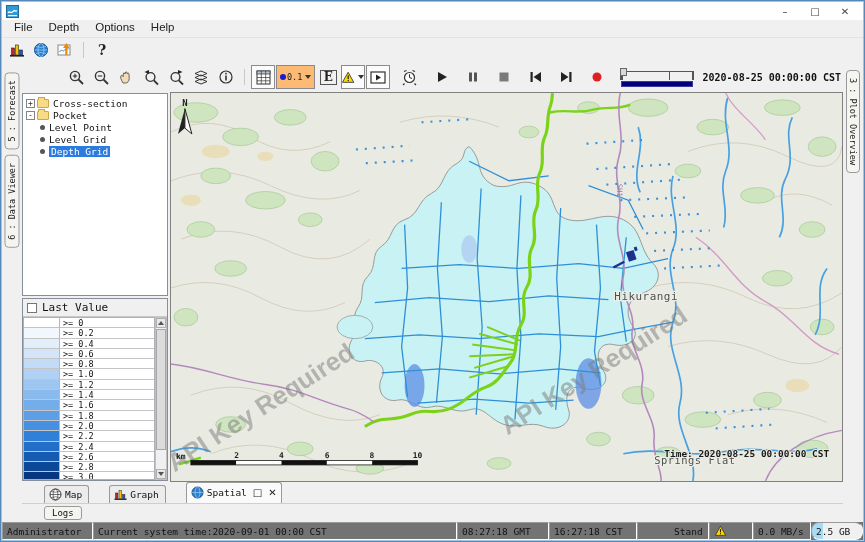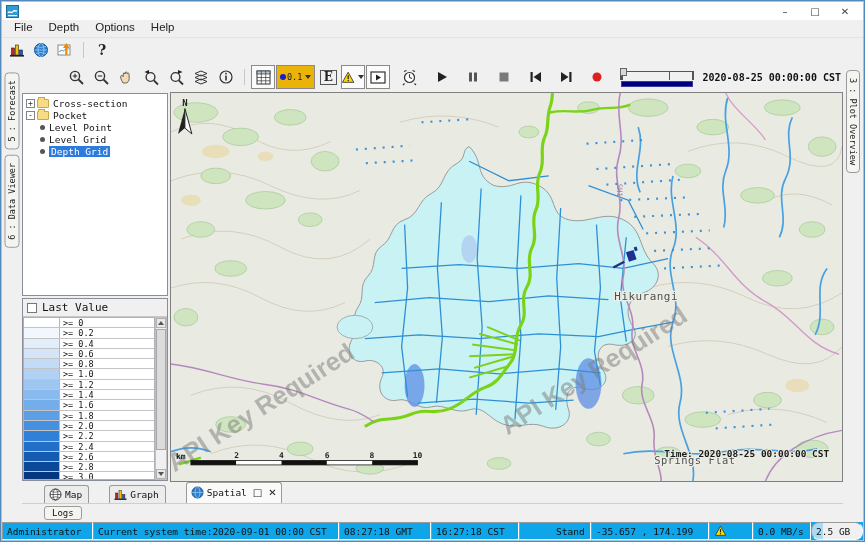--- a/index.html
+++ b/index.html
@@ -38,21 +38,21 @@
   .vtab-right { writing-mode:vertical-rl; }
 
   .center-col { flex:1 1 auto; display:flex; flex-direction:column; min-width:0; }
 
   
   .toolbar2 { height:30px; display:flex; align-items:center; padding-left:42px; gap:1px; flex:0 0 auto; }
   .t2btn { width:24px; height:24px; display:flex; align-items:center; justify-content:center; border:1px solid transparent; }
   .t2btn.framed { border:1px solid #8a8a8a; background:#fbfbfb; }
   .caret-down { width:0; height:0; border-left:3px solid transparent; border-right:3px solid transparent;
                 border-top:4px solid #333; margin-left:2px; }
-  .interval-btn { display:flex; align-items:center; border:1px solid #8a8a8a; background:#eab308;
+  .interval-btn { display:flex; align-items:center; border:1px solid #8a8a8a; background:#fdba74;
                   height:24px; padding:0 3px; gap:1px; }
   .interval-dot { width:6px; height:6px; border-radius:50%; background:#1b1bd0; }
   .interval-text { font-size:8.5px; font-family:"DejaVu Sans Mono",monospace; color:#222; }
   .e-label { font-family:"DejaVu Serif",serif; font-size:12px; font-weight:bold; color:#222;
              border:1px solid #555; padding:0 3px; line-height:13px; }
 
   .timeline { flex:1 1 auto; height:26px; position:relative; margin:0 8px 0 10px; }
   .tl-ruler { position:absolute; left:0; right:0; top:7px; height:9px;
               background:repeating-linear-gradient(90deg,#555 0 1px,transparent 1px 47px);
               border-top:1px solid #555; border-left:2px solid #555; border-right:2px solid #555; }
@@ -102,21 +102,21 @@
   .btab { display:flex; align-items:center; gap:3px; border:1px solid #9a9a9a; border-bottom:none;
           border-radius:3px 3px 0 0; background:#ececec; padding:1px 6px 2px 4px; height:18px;
           font-family:"DejaVu Sans Mono",monospace; font-size:9.5px; color:#111; }
   .btab.active { background:#fafafa; height:21px; padding-right:4px; }
   .btab-ctrl { font-size:10px; font-weight:bold; color:#222; margin-left:3px; font-family:"DejaVu Sans",sans-serif; }
   .logs-row { height:18px; display:flex; align-items:center; padding-left:22px; flex:0 0 auto; }
   .logs-tab { border:1px solid #9a9a9a; border-radius:3px; background:#f4f4f1; padding:0 7px; height:14px;
               font-family:"DejaVu Sans Mono",monospace; font-size:9px; color:#111; display:flex; align-items:center; }
 
   
-  .statusbar { height:18px; display:flex; flex:0 0 auto; background:#0ea5e9; }
+  .statusbar { height:18px; display:flex; flex:0 0 auto; background:#737373; }
   .scell { border:1px solid; border-color:#9a9a9a #fff #fff #9a9a9a; display:flex; align-items:center;
            padding:0 4px; font-family:"DejaVu Sans Mono",monospace; font-size:9.5px; color:#111;
            white-space:nowrap; overflow:hidden; }
   .mem-cell { background:linear-gradient(90deg,#a8dcf2 0 11px,#f0f0f0 11px); }
 
   svg text { font-family:"DejaVu Sans Mono",monospace; }
   .map-label { fill:#4f4f4f; paint-order:stroke; stroke:#edeee6; stroke-width:2.5px; letter-spacing:.5px; }
   .wm { font-size:26px; font-weight:bold; fill:#7c7c7c; opacity:.5; font-family:"Liberation Sans",sans-serif; }
 </style>
 </head>
@@ -638,21 +638,20 @@
       <div class="vtab vtab-right">3 : Plot Overview</div>
     </div>
   </div>
 
   <div class="statusbar">
     <div class="scell" style="width:91px;">Administrator</div>
     <div class="scell" style="flex:1 1 auto;">Current system time:2020-09-01 00:00 CST</div>
     <div class="scell" style="width:92px;">08:27:18 GMT</div>
     <div class="scell" style="width:88px;">16:27:18 CST</div>
     <div class="scell" style="width:72px;padding-left:36px;">Stand alone</div>
-    <div class="scell" style="width:118px;">-35.657 , 174.199</div>
     <div class="scell" style="width:44px;">
       <svg width="13" height="12" viewBox="0 0 16 15">
         <polygon points="8,1.5 14.5,13 1.5,13" fill="#ffd800" stroke="#333" stroke-width="1"></polygon>
         <rect x="7.3" y="5" width="1.4" height="4.2" fill="#222"></rect>
         <rect x="7.3" y="10.2" width="1.4" height="1.4" fill="#222"></rect>
       </svg>
     </div>
     <div class="scell" style="width:58px;">0.0 MB/s</div>
     <div class="scell mem-cell" style="width:52px;border-radius:8px;">2.5 GB</div>
   </div>

